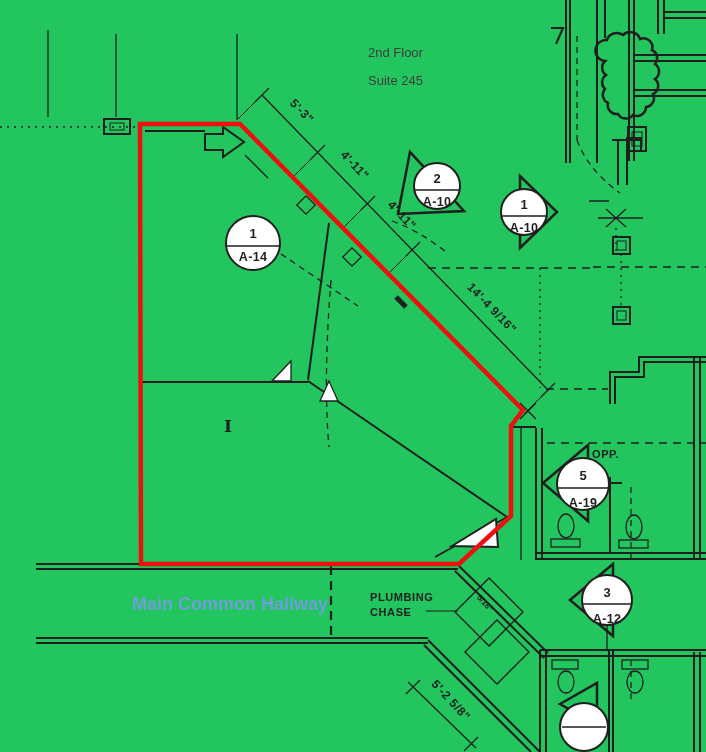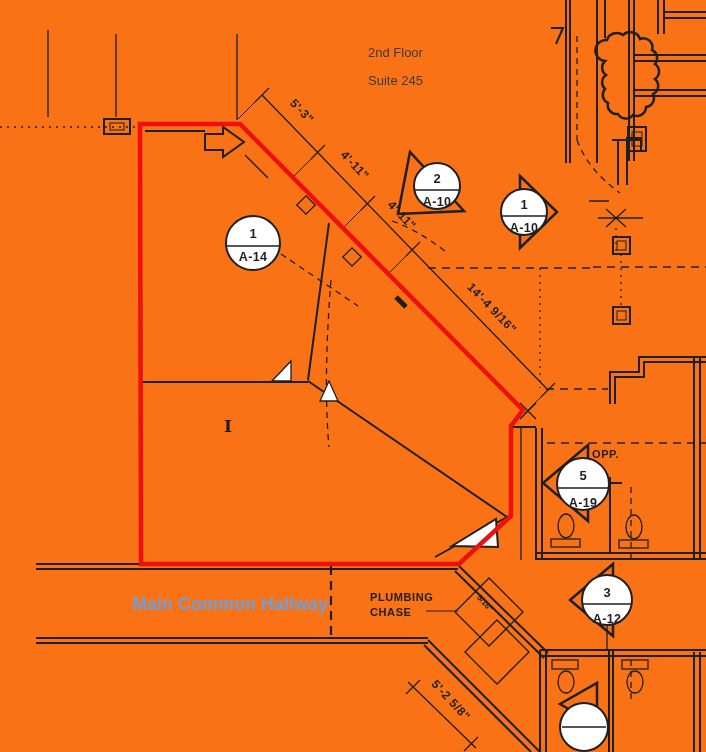--- a/index.html
+++ b/index.html
@@ -1,16 +1,16 @@
 <!DOCTYPE html>
 <html style="--suite_outline: #ee0f0f; --hallway_text: #6e9edb; --ink: #1f1f1f; --label_text: #3c3c3c;"><head>
 <meta charset="utf-8">
 <style>
   html,body{margin:0;padding:0;background:#fff;}
-  .stage{position:relative;width:706px;height:752px;background:#f97316;overflow:hidden;}
+  .stage{position:relative;width:706px;height:752px;background:#22c55e;overflow:hidden;}
   svg{display:block;}
   .ln{stroke:var(--ink);fill:none;stroke-width:1.3;stroke-linecap:butt;}
   .w2{stroke-width:2;}
   .w25{stroke-width:2.5;}
   .thin{stroke-width:1;}
   .dashA{stroke-dasharray:8 6;}
   .dashB{stroke-dasharray:6 5;}
   .dashH{stroke-dasharray:9 6;stroke-width:2.2;}
   .dots{stroke-dasharray:2 5;}
   .wfill{fill:#fff;}

